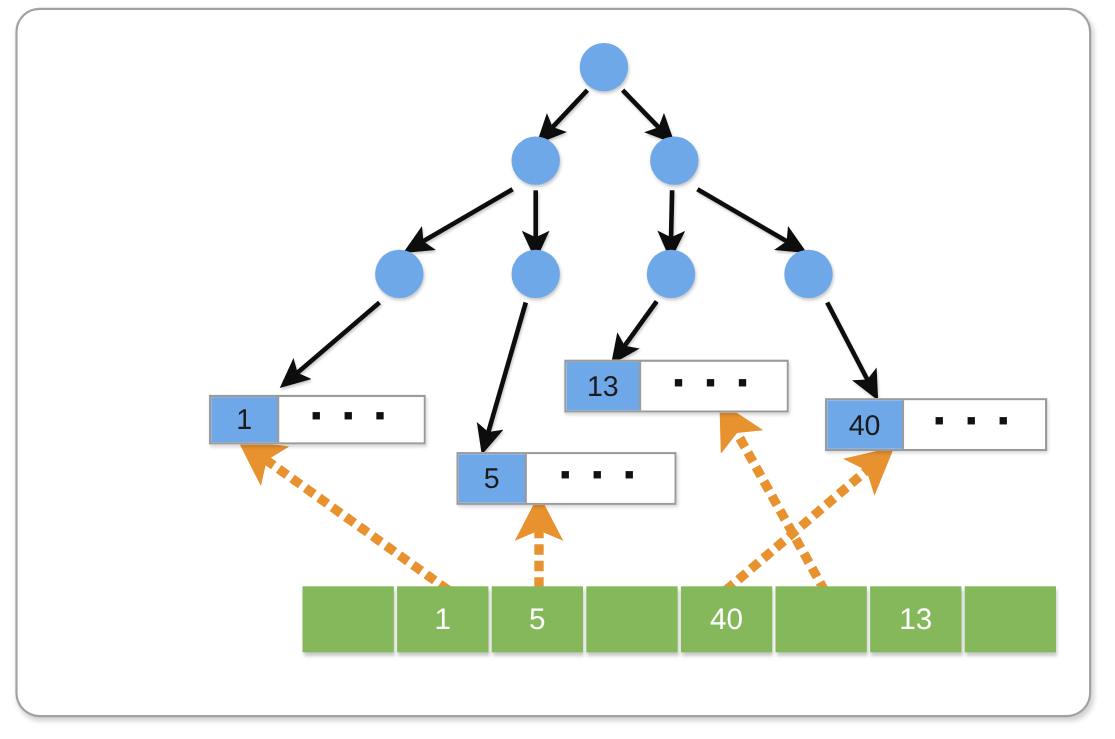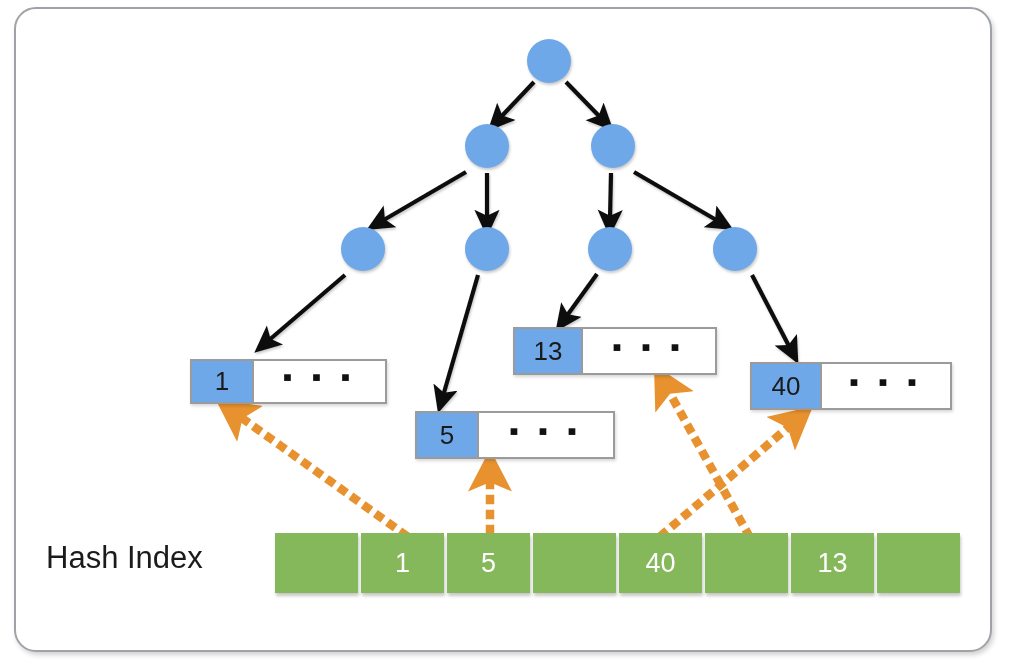--- a/index.html
+++ b/index.html
@@ -169,21 +169,20 @@
   <div class="record" style="left:513px;top:327px;width:204px;height:48px;">
     <div class="key" style="width:68px;">13</div>
     <div class="payload">▪ ▪ ▪</div>
   </div>
 
   <div class="record" style="left:750px;top:362px;width:202px;height:48px;">
     <div class="key" style="width:70px;">40</div>
     <div class="payload">▪ ▪ ▪</div>
   </div>
 
-  <div id="hash-label">Hash Index</div>
 
   <div id="hash-bar">
     <div class="hash-cell"></div>
     <div class="hash-cell">1</div>
     <div class="hash-cell">5</div>
     <div class="hash-cell"></div>
     <div class="hash-cell">40</div>
     <div class="hash-cell"></div>
     <div class="hash-cell">13</div>
     <div class="hash-cell"></div>

